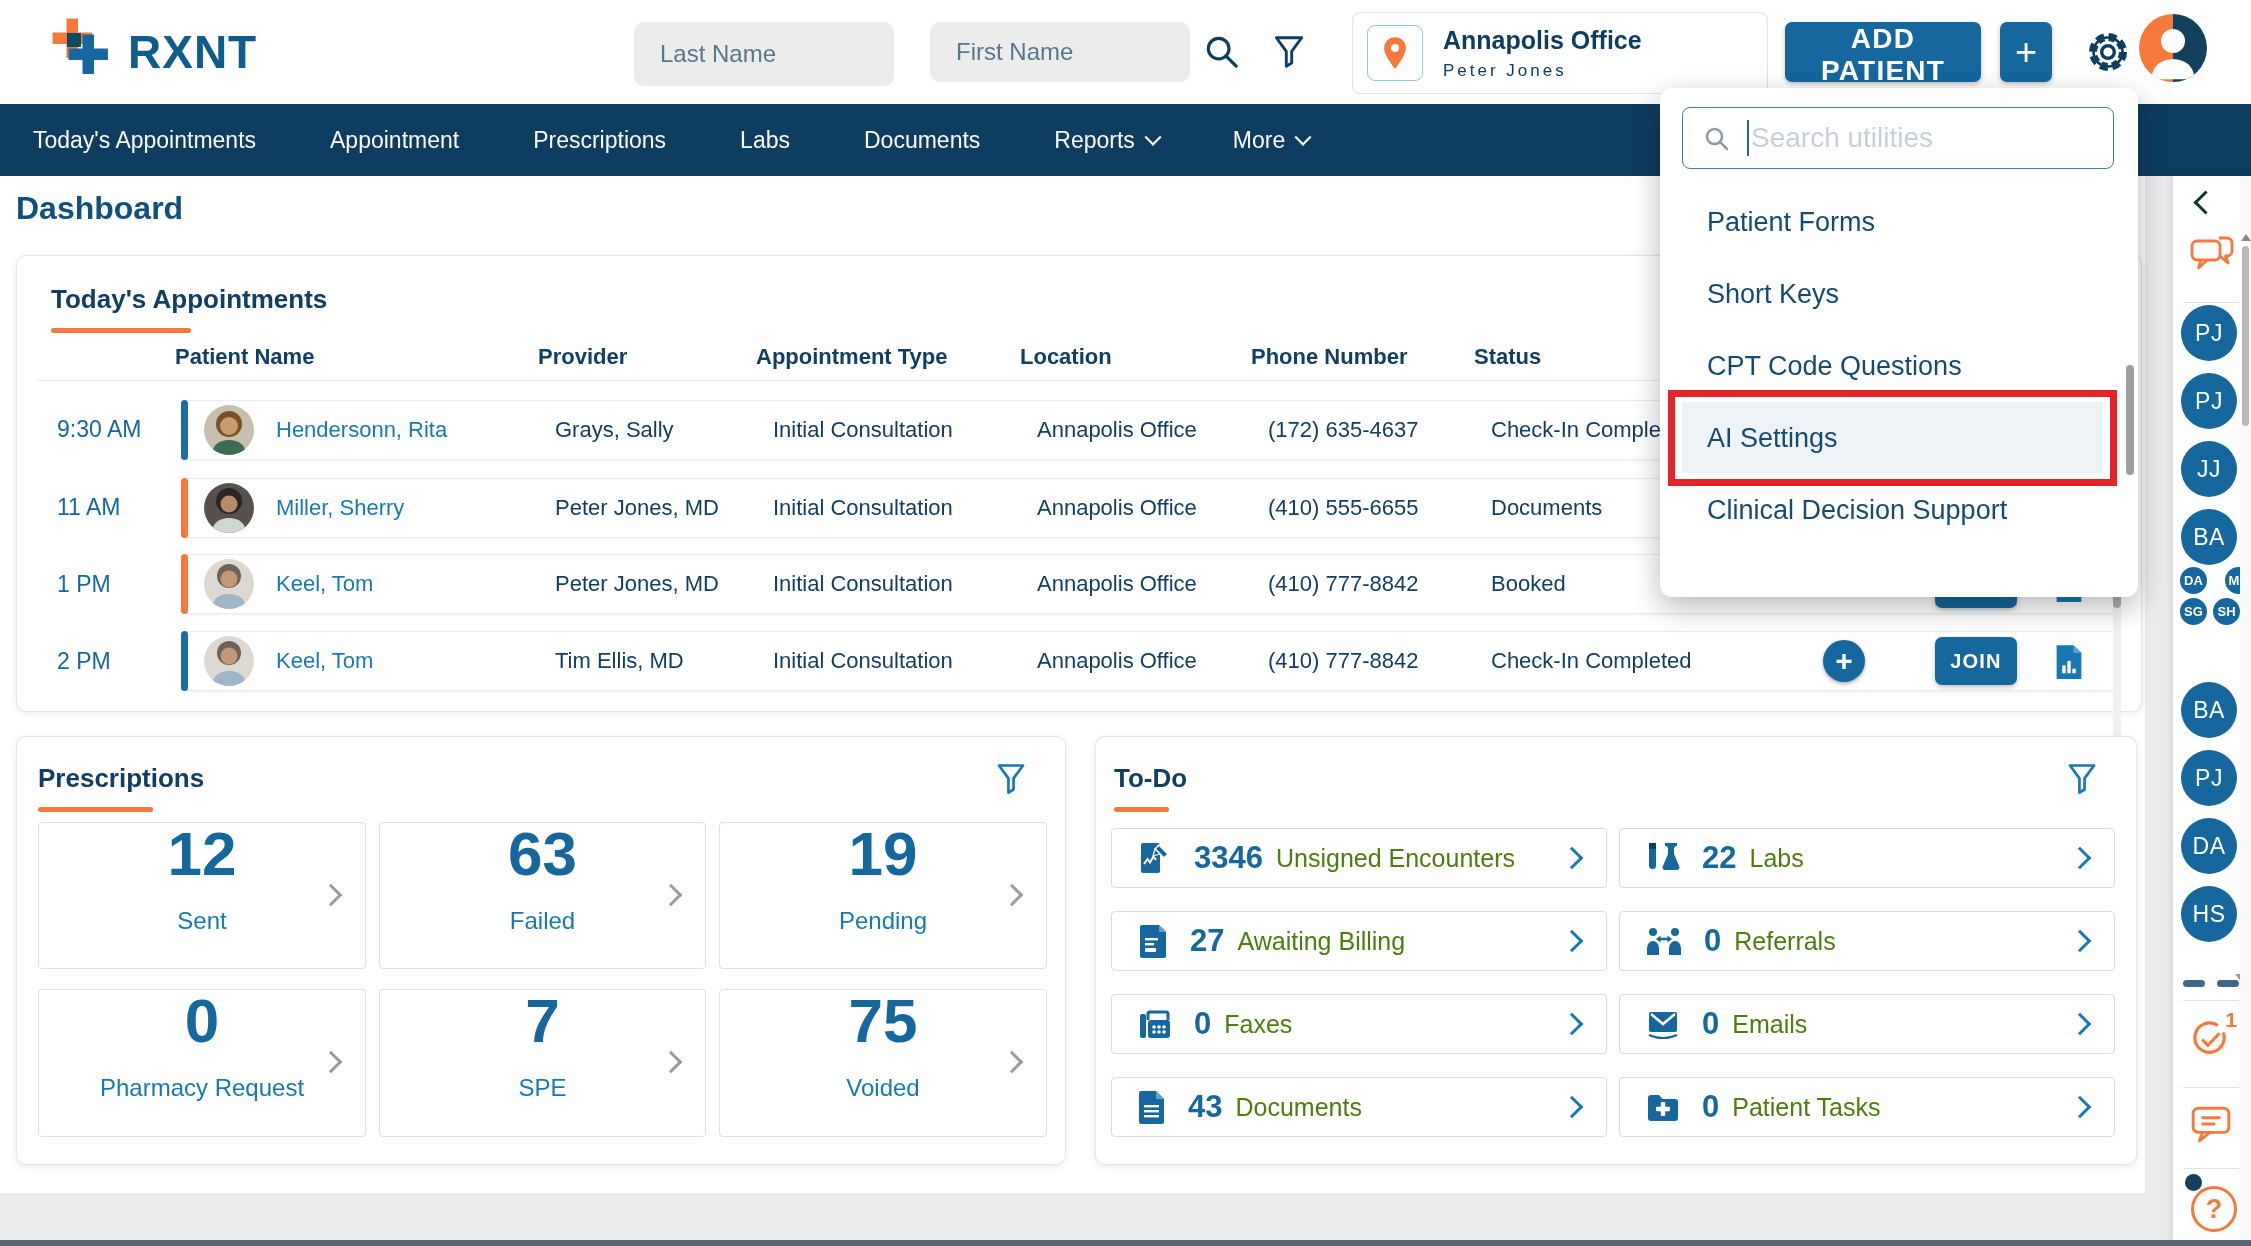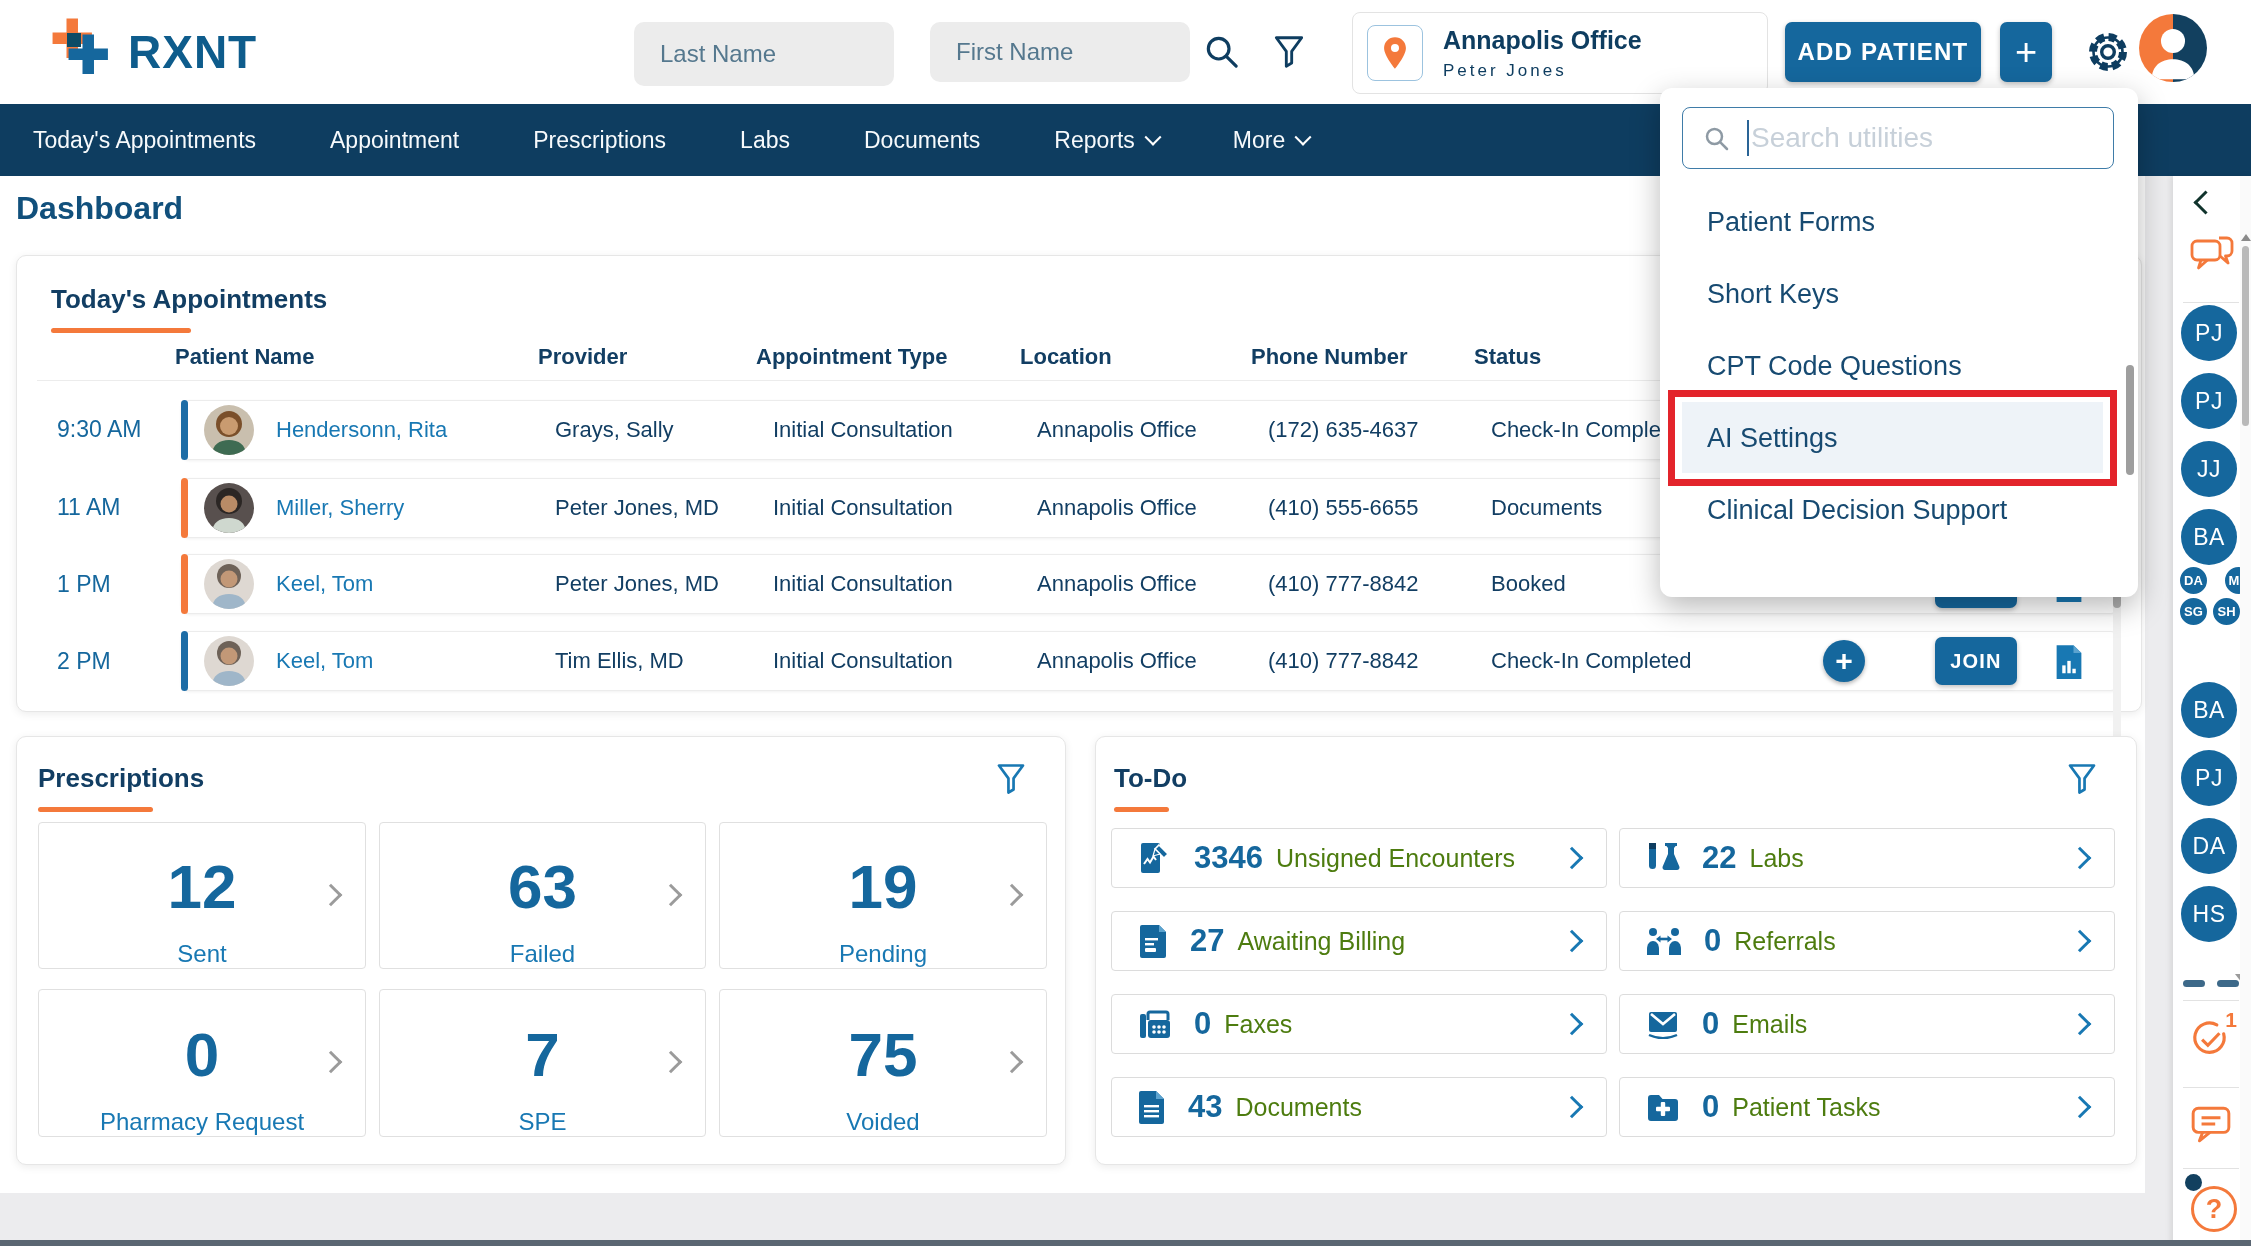--- a/index.html
+++ b/index.html
@@ -41,21 +41,21 @@
   .joinbtn{position:absolute;left:1753px;top:5px;width:82px;height:48px;font-size:20px}
   .pluscircle{position:absolute;left:1641px;top:8px;width:42px;height:42px;border-radius:50%;
               background:#15679D;color:#fff;font-size:30px;font-weight:700;display:flex;
               align-items:center;justify-content:center;box-shadow:0 2px 4px rgba(0,0,0,.3);cursor:pointer}
   .docicon{position:absolute;left:1872px;top:12px;cursor:pointer;color:#1878B3}
   .chev{display:inline-block;width:13px;height:13px;border-top:3px solid #9B9B9B;
         border-right:3px solid #9B9B9B;transform:rotate(45deg)}
   .chev.blue{border-color:#1878B3}
   
   .rxtile{position:absolute;border:1px solid #E0E0E0;border-radius:4px;background:#fff;
-          display:flex;flex-direction:column;align-items:center;justify-content:flex-end;cursor:pointer}
+          display:flex;flex-direction:column;align-items:center;justify-content:flex-start;cursor:pointer}
   .rxnum{font-size:62px;font-weight:700;color:#15679D;line-height:1}
   .rxlabel{font-size:24px;color:#1878B3;margin-top:22px}
   .todotile{position:absolute;border:1px solid #DCDCDC;border-radius:4px;background:#fff;
             display:flex;align-items:center;cursor:pointer}
   .todonum{font-size:31px;font-weight:700;color:#15679D;margin-left:22px}
   .todolabel{font-size:25px;color:#4d7c0f;margin-left:13px;white-space:nowrap}
   .todoicon{margin-left:26px;color:#15679D;display:flex}
   
   .dropdown{left:1660px;top:88px;width:478px;height:509px;background:#fff;border-radius:12px;
             box-shadow:0 10px 30px rgba(0,0,0,.28);z-index:50}
@@ -114,21 +114,21 @@
       <svg width="30" height="34" viewBox="0 0 24 28">
           <path d="M12 1C6.9 1 3 5 3 9.9 3 16.4 12 27 12 27s9-10.6 9-17.1C21 5 17.1 1 12 1zm0 12.2a3.3 3.3 0 110-6.6 3.3 3.3 0 010 6.6z" fill="#F4793B"></path>
         </svg>
     </span>
     <div style="margin-left:20px">
       <div style="font-size:25px;font-weight:700;color:#0E3D60">Annapolis Office</div>
       <div style="font-size:17px;color:#0E3D60;letter-spacing:3px;margin-top:6px">Peter Jones</div>
     </div>
   </div>
 
-  <button class="abs btn-primary" style="left:1785px;top:22px;width:196px;height:60px;font-size:24px">ADD PATIENT</button>
+  <button class="abs btn-primary" style="left:1785px;top:22px;width:196px;height:60px;font-size:28px">ADD PATIENT</button>
   <button class="abs btn-primary" style="left:2000px;top:22px;width:52px;height:60px;font-size:38px;font-weight:500;letter-spacing:0">+</button>
   <span class="abs" style="left:2084px;top:28px;cursor:pointer">
     <svg width="48" height="48" viewBox="0 0 48 48">
       <circle cx="24" cy="24" r="15" fill="none" stroke="#0E3D60" stroke-width="8" stroke-dasharray="7.4 4.4"></circle>
       <circle cx="24" cy="24" r="14.5" fill="none" stroke="#0E3D60" stroke-width="2.6"></circle>
       <circle cx="24" cy="24" r="6.3" fill="#fff" stroke="#0E3D60" stroke-width="3.4"></circle>
     </svg>
   </span>
   <span class="abs" style="left:2139px;top:14px;width:68px;height:68px;border-radius:50%;overflow:hidden;cursor:pointer;
         background:linear-gradient(90deg,#F4793B 50%,#12405F 50%)">

